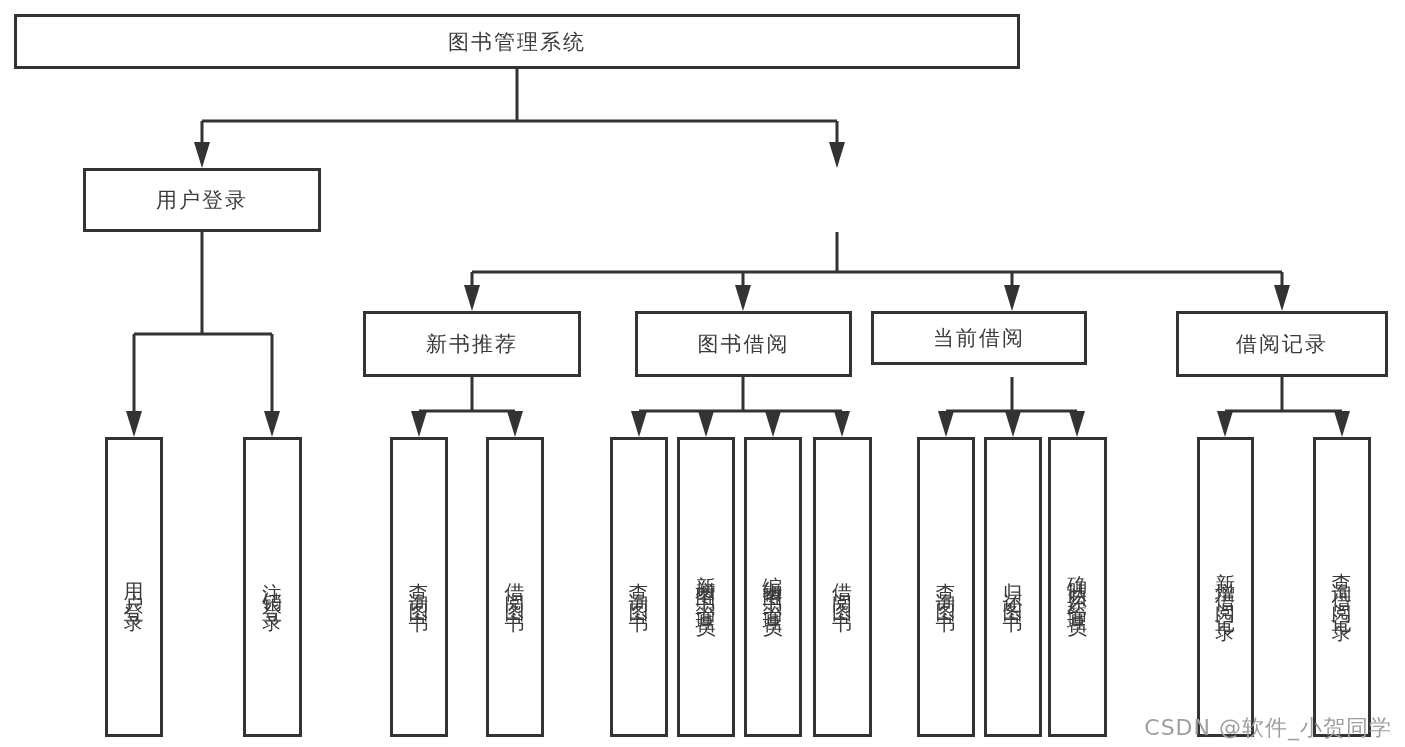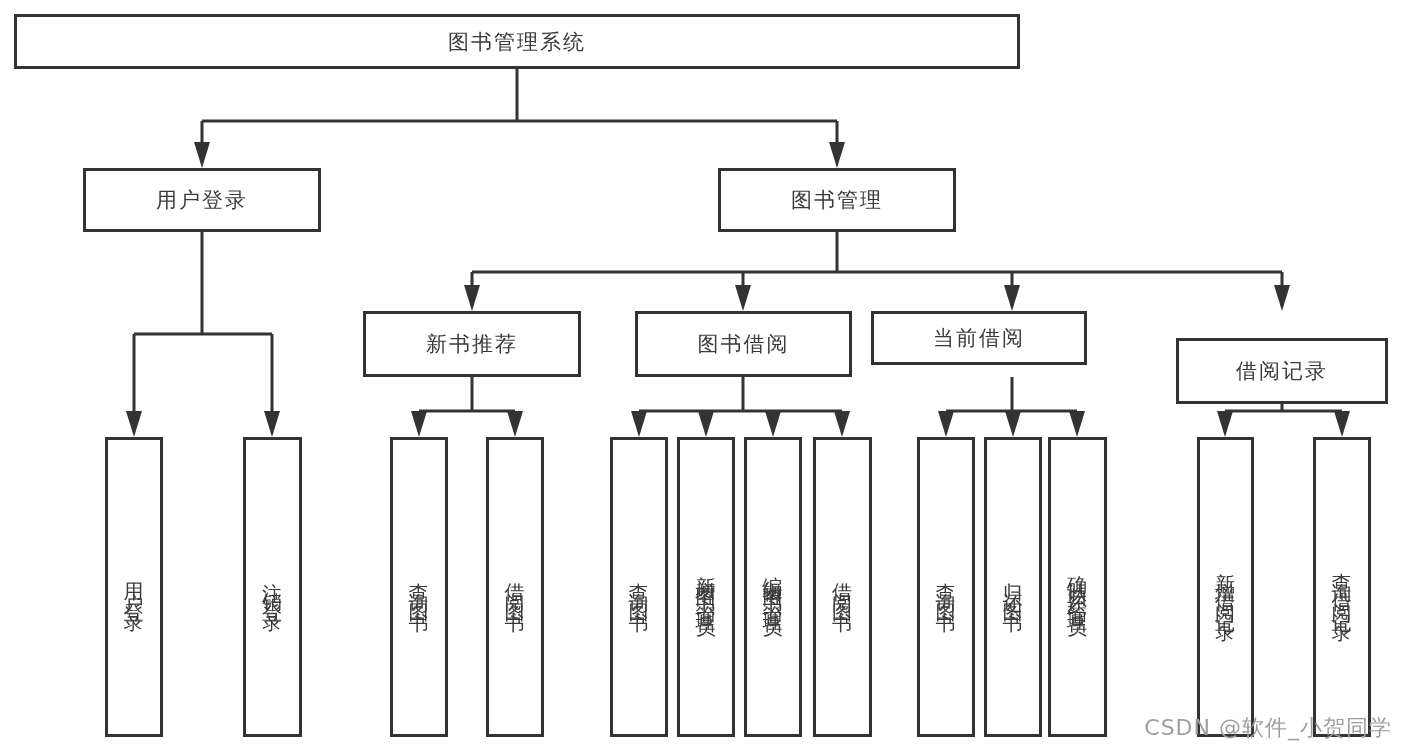--- a/index.html
+++ b/index.html
@@ -41,21 +41,21 @@
   }
   .vbox.tight { letter-spacing: 6px; }
 
   
   .pos-root     { left: 14px;   top: 14px;  width: 1006px; height: 55px; }
   .pos-login    { left: 83px;   top: 168px; width: 238px;  height: 64px; }
   .pos-mgmt     { left: 718px;  top: 168px; width: 238px;  height: 64px; }
   .pos-rec      { left: 363px;  top: 311px; width: 218px;  height: 66px; }
   .pos-borrow   { left: 635px;  top: 311px; width: 217px;  height: 66px; }
   .pos-current  { left: 871px;  top: 311px; width: 216px;  height: 54px; }
-  .pos-record   { left: 1176px; top: 311px; width: 212px;  height: 66px; margin-top: 27px; }
+  .pos-record   { left: 1176px; top: 311px; width: 212px;  height: 66px; }
 
   .vpos { top: 437px; height: 300px; }
   .pos-a1 { left: 105px;  width: 58px; }
   .pos-a2 { left: 243px;  width: 59px; }
   .pos-b1 { left: 390px;  width: 58px; }
   .pos-b2 { left: 486px;  width: 58px; }
   .pos-c1 { left: 610px;  width: 58px; }
   .pos-c2 { left: 677px;  width: 58px; }
   .pos-c3 { left: 744px;  width: 58px; }
   .pos-c4 { left: 813px;  width: 59px; }
@@ -114,23 +114,20 @@
     </g>
   </svg>
 
   <div class="box hbox pos-root">
     <span>图书管理系统</span>
   </div>
 
   <div class="box hbox pos-login">
     <span>用户登录</span>
   </div>
-  <div class="box hbox pos-mgmt">
-    <span>图书管理</span>
-  </div>
 
   <div class="box hbox pos-rec">
     <span>新书推荐</span>
   </div>
   <div class="box hbox pos-borrow">
     <span>图书借阅</span>
   </div>
   <div class="box hbox pos-current">
     <span>当前借阅</span>
   </div>

